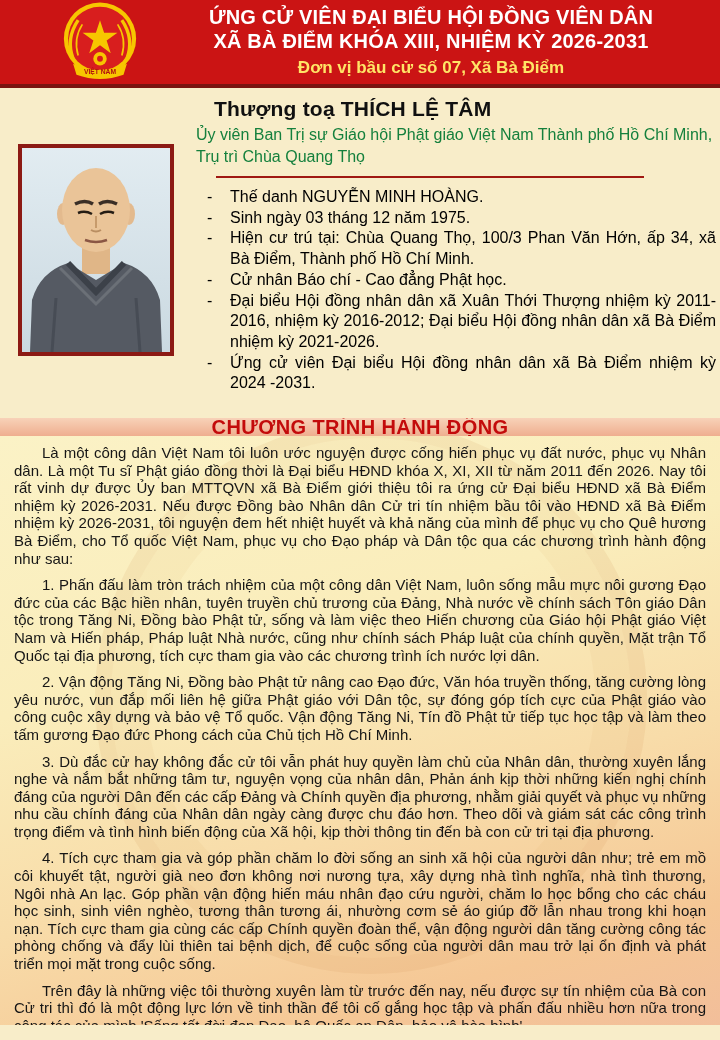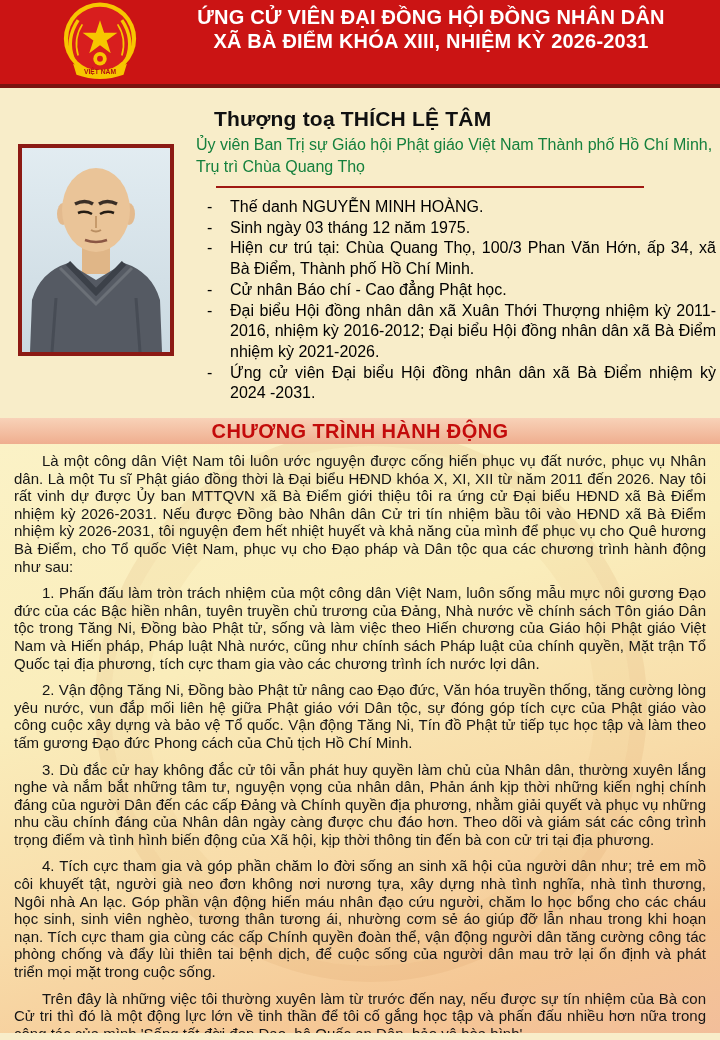--- a/index.html
+++ b/index.html
@@ -18,34 +18,34 @@
   .title-line { color:#FFFFFF; font-weight:bold; font-size:20px; line-height:24px; letter-spacing:0.2px; }
   .header-subtitle { color:#FFE566; font-weight:bold; font-size:17px; line-height:22px; margin-top:4px; }
 
   
   .info { height:330px; background:#F8EDC9; position:relative; }
   .photo-frame {
     position:absolute; left:18px; top:56px; width:148px; height:204px;
     border:4px solid #8C1A14; background:#D8E3EA;
   }
   .photo-frame svg { display:block; }
-  .info-right { position:absolute; left:196px; top:7px; right:4px;margin-top:10px; }
+  .info-right { position:absolute; left:196px; top:7px; right:4px; }
   .name-line { font-size:21px; font-weight:bold; color:#101010; margin:2px 0 3px 18px; letter-spacing:0.2px; }
   .role { font-size:16px; color:#15803d; line-height:22px; }
   .divider { height:2px; background:#A01812; margin:8px 72px 9px 20px; }
   .bullets { margin-top:6px; }
   .bullet {
     position:relative; padding-left:34px; font-size:16px; line-height:20.7px;
     color:#000000; text-align:justify;
   }
   .bullet::before { content:"-"; position:absolute; left:11px; top:0; }
 
   
   .banner {
-    height:26px; background:linear-gradient(#F8D2B8, #EFAE8F);
+    height:18px; background:linear-gradient(#F8D2B8, #EFAE8F);
     display:flex; align-items:center; justify-content:center;
   }
   .banner-title { color:#C30B0B; font-weight:bold; font-size:20px; letter-spacing:0.4px; }
 
   
   .bodytext {
     height:589px; position:relative; overflow:hidden;
     background:linear-gradient(163deg, #FBF2C6 0%, #FAEDBB 35%, #F8DCA9 62%, #F5C795 85%, #F2BE9A 100%);
     padding:8px 14px 12px 14px; box-sizing:border-box;
   }
@@ -73,22 +73,23 @@
       <path d="M82,70 Q91,46 76,24" stroke="#F7C600" stroke-width="4" fill="none"></path>
       <path d="M24,66 Q18,46 29,29" stroke="#F7C600" stroke-width="2" fill="none"></path>
       <path d="M76,66 Q82,46 71,29" stroke="#F7C600" stroke-width="2" fill="none"></path>
       <polygon fill="#F7C600" points="50,24 54.9,39 70.7,39 57.9,48.3 62.8,63.3 50,54 37.2,63.3 42.1,48.3 29.3,39 45.1,39"></polygon>
       <circle cx="50" cy="70" r="8" fill="#F7C600"></circle>
       <circle cx="50" cy="70" r="3.5" fill="#D81E1E"></circle>
       <path d="M18,76 Q50,90 82,76 L78,89 Q50,99 22,89 Z" fill="#F7C600"></path>
       <text x="50" y="88" text-anchor="middle" font-size="8" font-weight="bold" fill="#B01010">VIỆT NAM</text>
     </svg>
     <div class="header-text">
-      <div class="title-line">ỨNG CỬ VIÊN ĐẠI ĐỒNG HỘI ĐỒNG NHÂN DÂN</div>
+      <div class="title-line">ỨNG CỬ VIÊN ĐẠI BIỂU HỘI ĐỒNG VIÊN DÂN</div>
       <div class="title-line">XÃ BÀ ĐIỂM KHÓA XIII, NHIỆM KỲ 2026-2031</div>
+      <div class="header-subtitle">Đơn vị bầu cử số 07, Xã Bà Điểm</div>
     </div>
   </div>
 
   <div class="info">
 
     <div class="photo-frame">
       <svg viewBox="0 0 148 204" width="148" height="204" aria-hidden="true">
         <rect width="148" height="204" fill="#D8E3EA"></rect>
         <rect width="148" height="204" fill="url(#bgGrad)"></rect>
         <defs>

